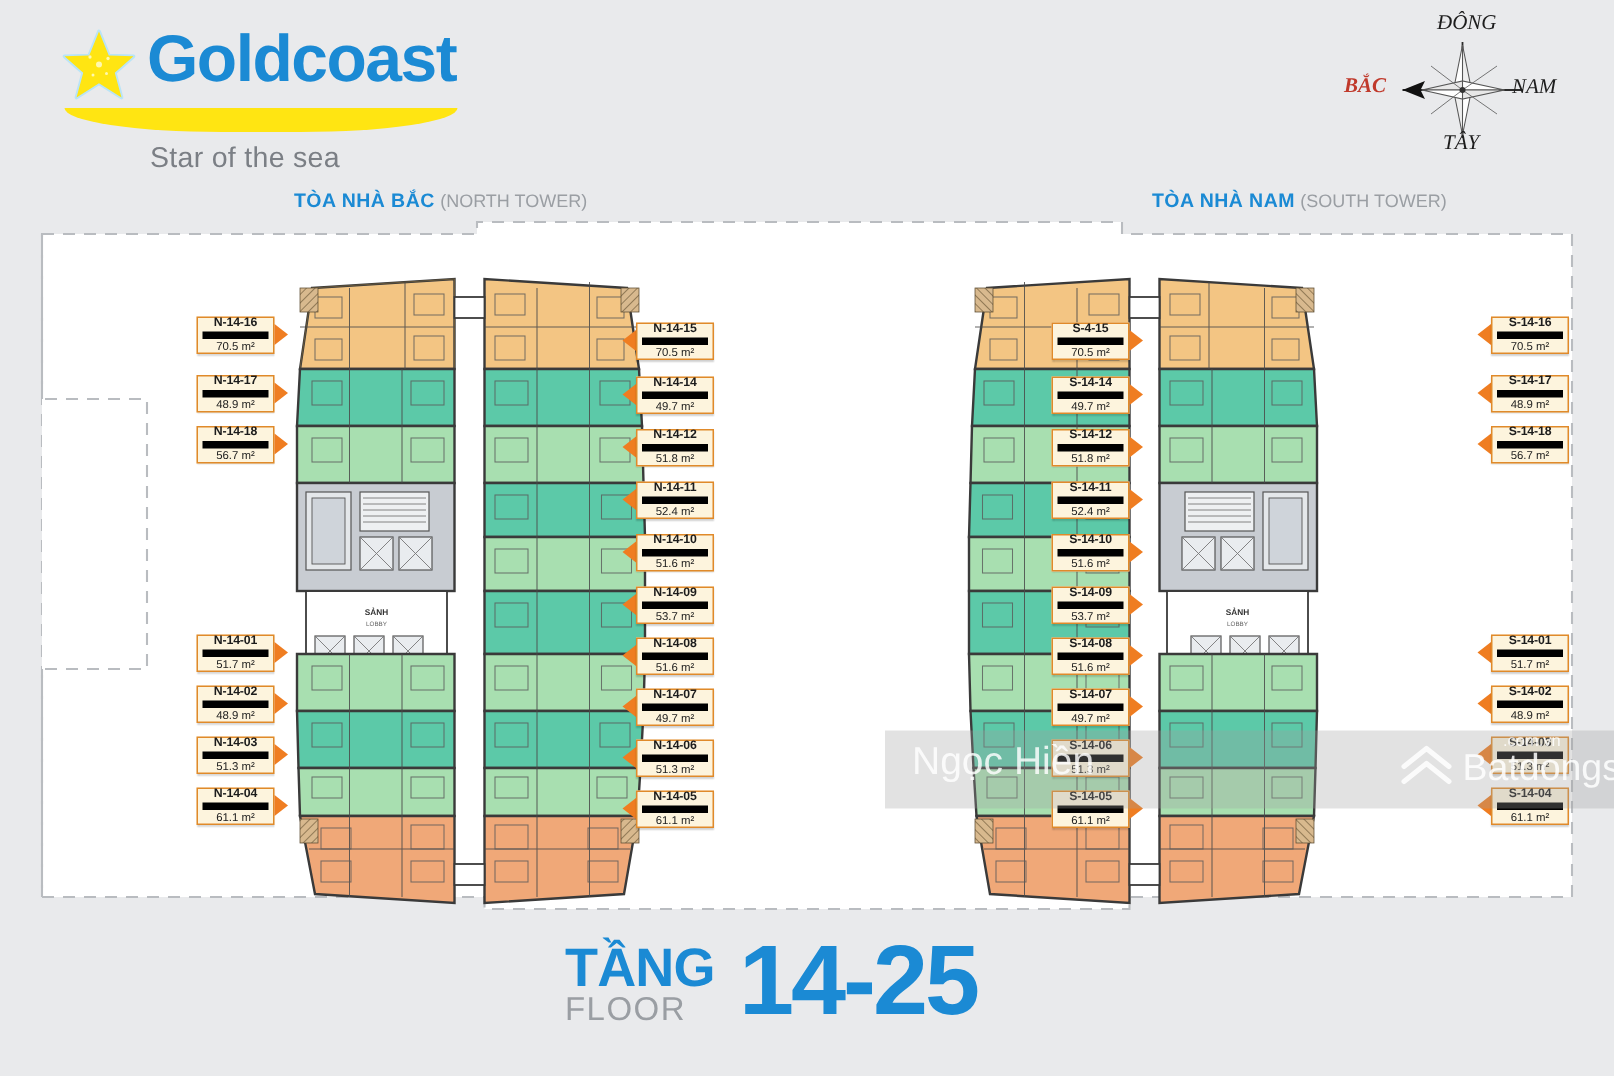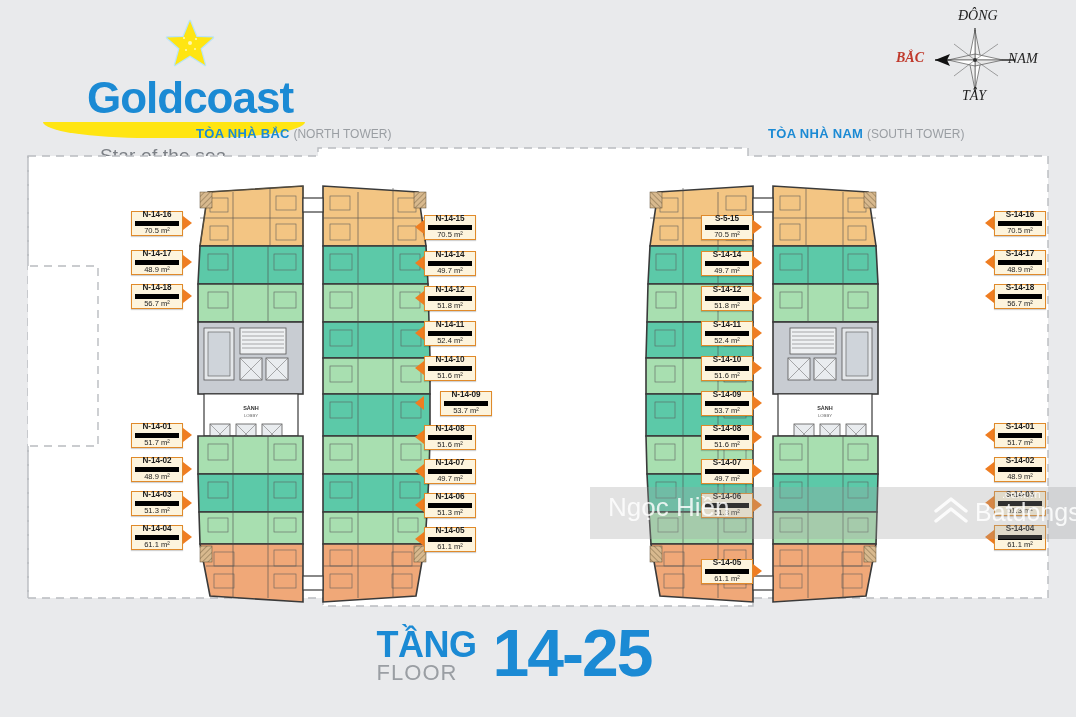--- a/index.html
+++ b/index.html
@@ -6,21 +6,21 @@
   html, body {
     width: 1076px; height: 717px;
     background: #e9eaec;
     font-family: "Liberation Sans", sans-serif;
     overflow: hidden;
   }
   #stage { position: relative; width: 1076px; height: 717px; }
 
   
   .logo-wrap { position: absolute; left: 40px; top: 18px; width: 300px; }
-  .logo-row { display: flex; align-items: center; gap: 6px; flex-direction: column; }
+  .logo-row { display: flex; gap: 6px; }
   .star-svg { width: 52px; height: 52px; display: block; }
   .logo-word {
     font-size: 44px; font-weight: bold; color: #1b8ad4;
     letter-spacing: -1px; line-height: 1; font-family: "Liberation Sans", sans-serif;
   }
   .logo-bar {
     margin-left: 3px; margin-top: 2px; width: 262px; height: 16px;
     background: #ffe512;
     border-radius: 0 0 40% 40% / 0 0 100% 100%;
   }
@@ -560,21 +560,21 @@
           <div class="area">52.4 m²</div>
         </div>
       </div>
       <div class="tag left-arrow" style="left: 415px; top: 355px;">
         <div class="arrow"></div>
         <div class="box">
           <div class="code">N-14-10</div>
           <div class="area">51.6 m²</div>
         </div>
       </div>
-      <div class="tag left-arrow" style="left: 415px; top: 390px; gap: 16px;">
+      <div class="tag left-arrow" style="left: 415px; top: 390px;">
         <div class="arrow"></div>
         <div class="box">
           <div class="code">N-14-09</div>
           <div class="area">53.7 m²</div>
         </div>
       </div>
       <div class="tag left-arrow" style="left: 415px; top: 424px;">
         <div class="arrow"></div>
         <div class="box">
           <div class="code">N-14-08</div>
@@ -597,21 +597,21 @@
       </div>
       <div class="tag left-arrow" style="left: 415px; top: 526px;">
         <div class="arrow"></div>
         <div class="box">
           <div class="code">N-14-05</div>
           <div class="area">61.1 m²</div>
         </div>
       </div>
       <div class="tag right-arrow" style="left: 701px; top: 214px;">
         <div class="box">
-          <div class="code">S-5-15</div>
+          <div class="code">S-4-15</div>
           <div class="area">70.5 m²</div>
         </div>
         <div class="arrow"></div>
       </div>
       <div class="tag right-arrow" style="left: 701px; top: 250px;">
         <div class="box">
           <div class="code">S-14-14</div>
           <div class="area">49.7 m²</div>
         </div>
         <div class="arrow"></div>
@@ -658,21 +658,21 @@
         </div>
         <div class="arrow"></div>
       </div>
       <div class="tag right-arrow" style="left: 701px; top: 492px;">
         <div class="box">
           <div class="code">S-14-06</div>
           <div class="area">51.3 m²</div>
         </div>
         <div class="arrow"></div>
       </div>
-      <div class="tag right-arrow" style="left: 701px; top: 526px; margin-top: 32px;">
+      <div class="tag right-arrow" style="left: 701px; top: 526px;">
         <div class="box">
           <div class="code">S-14-05</div>
           <div class="area">61.1 m²</div>
         </div>
         <div class="arrow"></div>
       </div>
       <div class="tag left-arrow" style="left: 985px; top: 210px;">
         <div class="arrow"></div>
         <div class="box">
           <div class="code">S-14-16</div>

